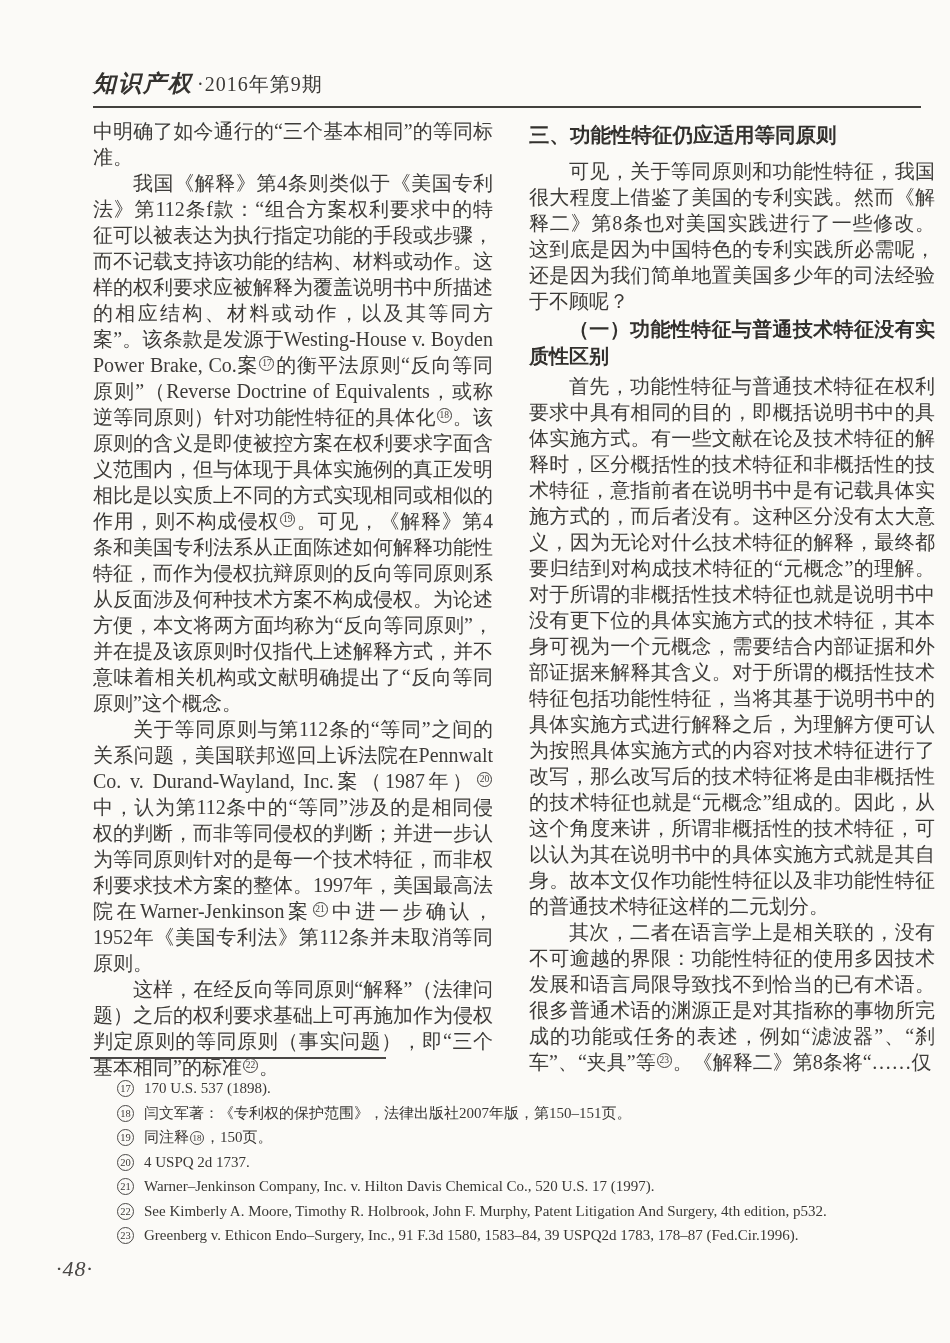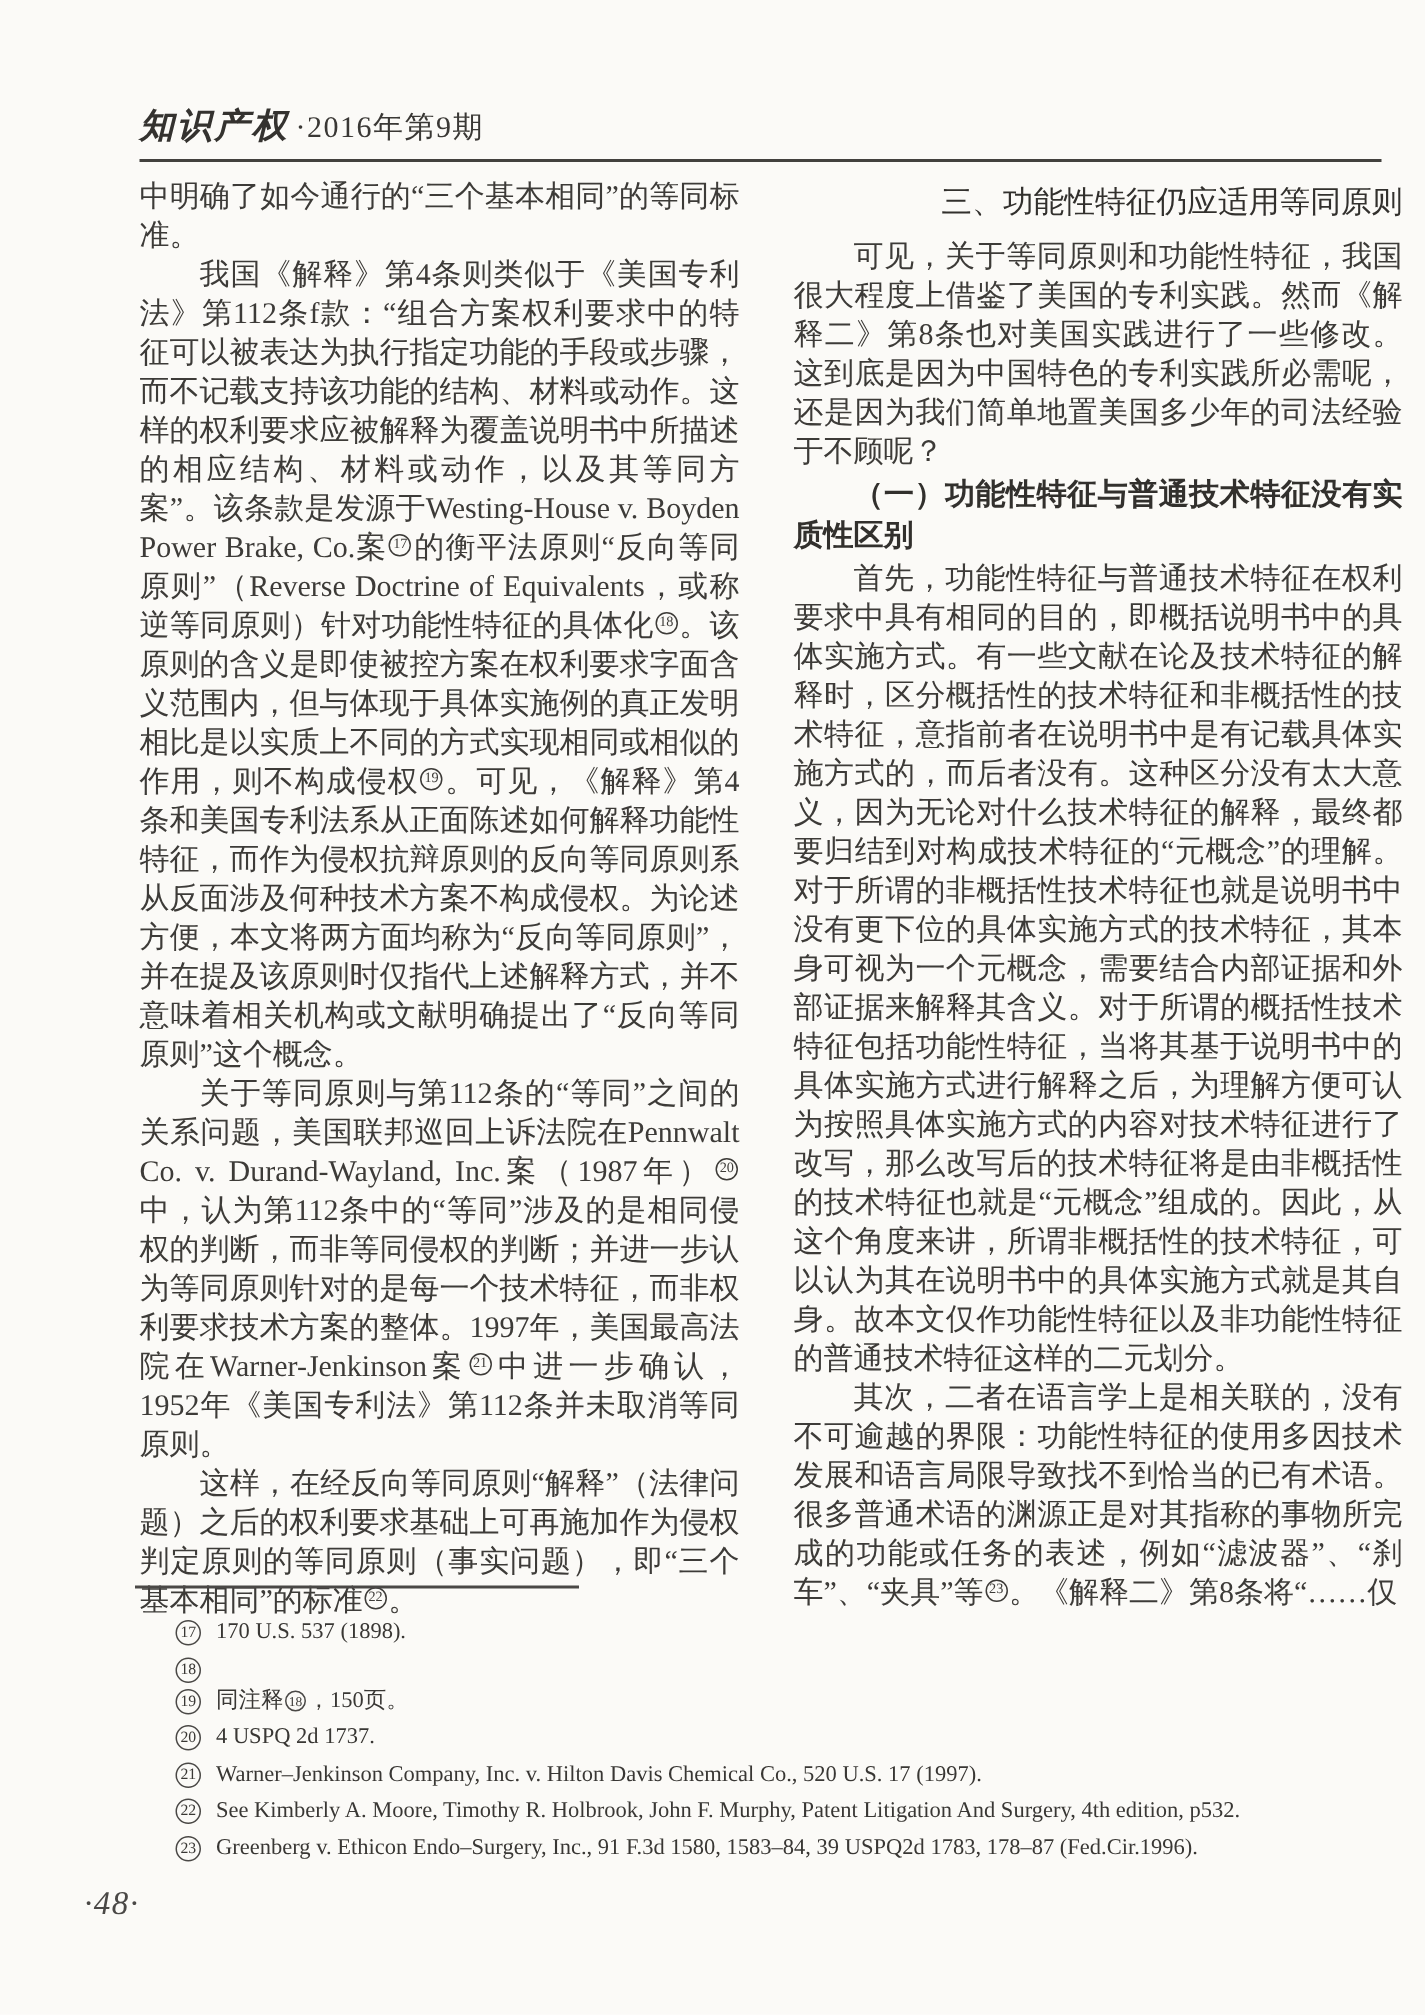--- a/index.html
+++ b/index.html
@@ -56,33 +56,34 @@
   .para{
     margin:0;
     font-size:20px;
     line-height:26px;
     text-align:justify;
     color:var(--ink);
   }
   .para.indent{text-indent:2em;}
   .para.heading{
     font-family:"Liberation Sans","DejaVu Sans",sans-serif;
-    font-weight:normal;
+    font-weight:bold;
     font-size:20.5px;
-    text-align:right;
+    text-align:left;
     line-height:30px;
     margin:2px 0 8px 0;
     color:#32302d;
   }
   .para.subheading{
     font-weight:bold;
     font-size:20px;
     line-height:27px;
     margin:3px 0 2px 0;
     color:#32302d;
+    font-family:Liberation Mono, monospace;
   }
   
   .ref-sup{
     display:inline-block;
     box-sizing:border-box;
     width:15px; height:15px;
     border:1px solid var(--ink);
     border-radius:50%;
     font-size:9.5px;
     line-height:13px;
@@ -176,20 +177,21 @@
 
   <div class="fn-sep"></div>
 
   <div class="footnotes">
       <div class="fn-row">
         <span class="fn-circle">17</span>
         <span class="fn-text">170 U.S. 537 (1898).</span>
       </div>
       <div class="fn-row">
         <span class="fn-circle">18</span>
+        <span class="fn-text">闫文军著：《专利权的保护范围》，法律出版社2007年版，第150–151页。</span>
       </div>
       <div class="fn-row">
         <span class="fn-circle">19</span>
         <span class="fn-text">同注释<span class="fn-inline-circle">18</span>，150页。</span>
       </div>
       <div class="fn-row">
         <span class="fn-circle">20</span>
         <span class="fn-text">4 USPQ 2d 1737.</span>
       </div>
       <div class="fn-row">

